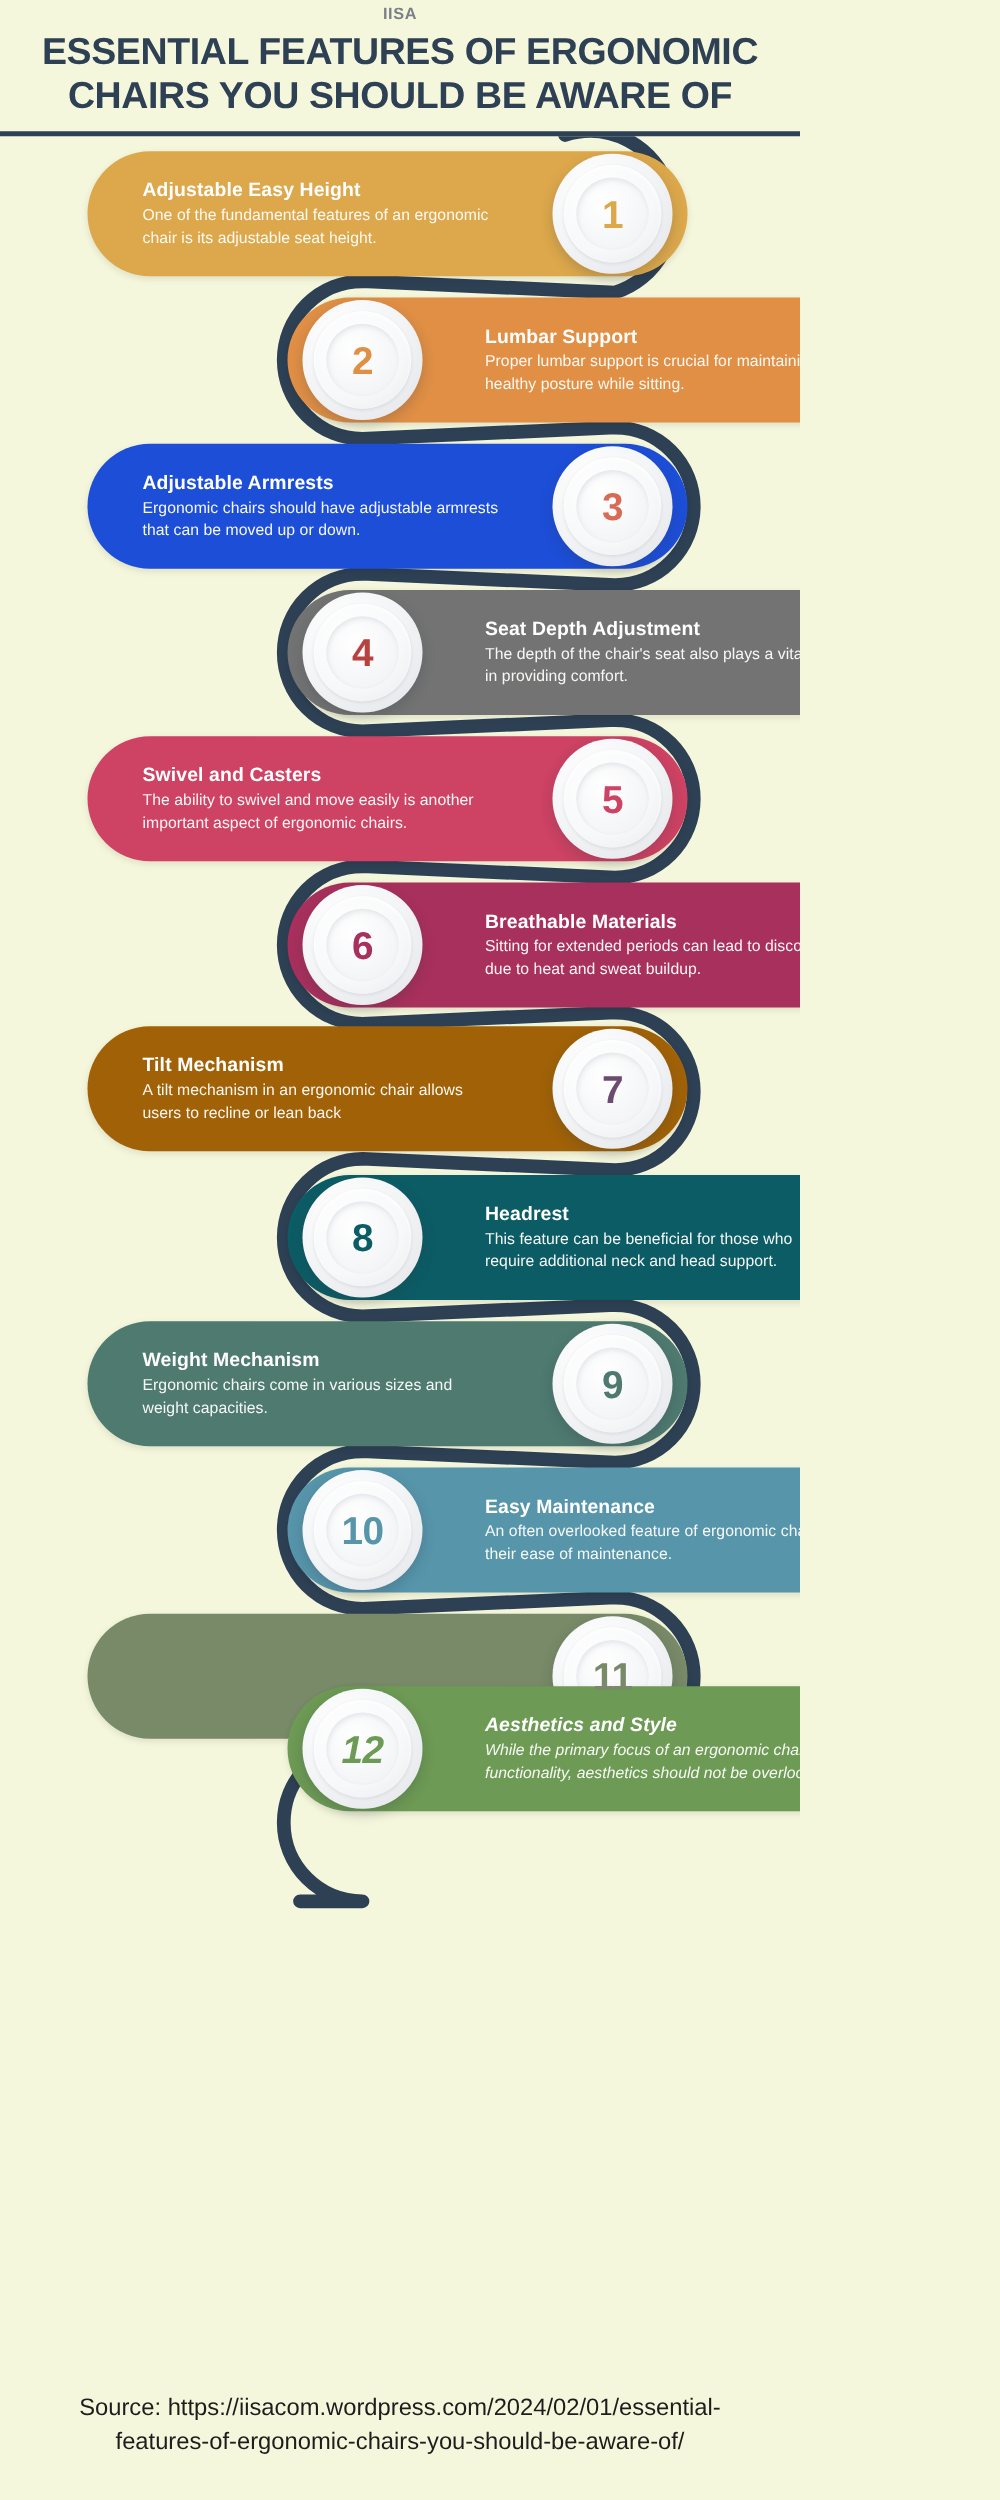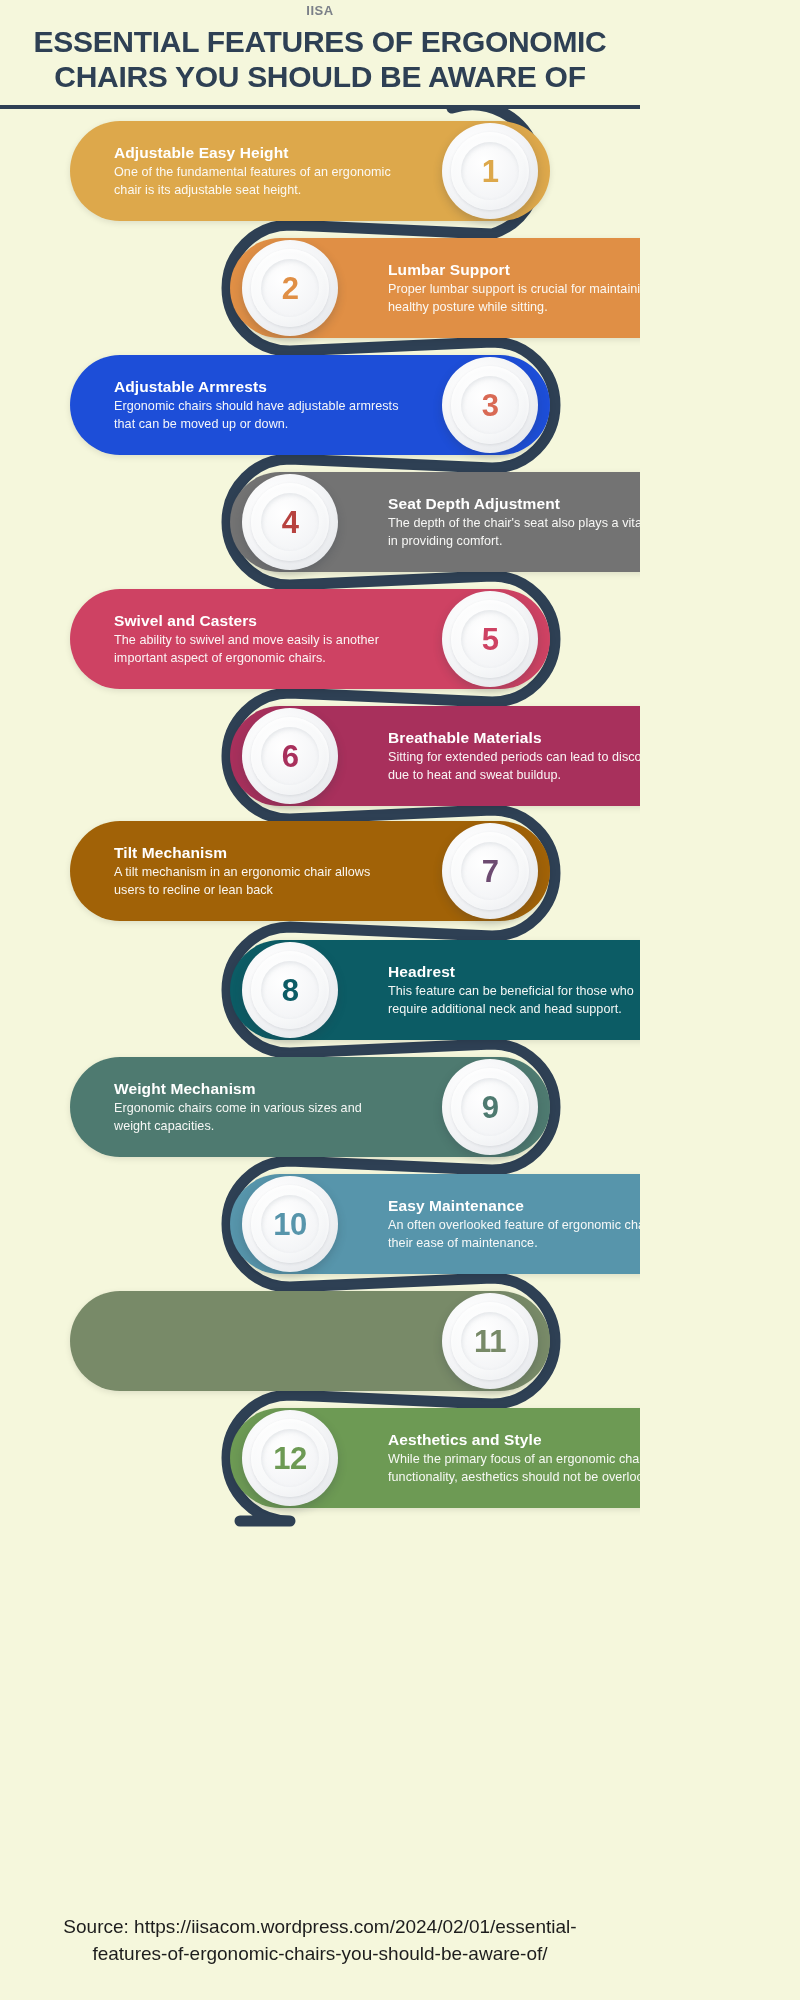--- a/index.html
+++ b/index.html
@@ -182,21 +182,21 @@
       </div>
       <div class="badge">
         <span class="num" style="color: rgb(87, 149, 171);">10</span>
       </div>
     </div>
     <div class="card left" style="top: 1182px; background: rgb(120, 138, 104);">
       <div class="badge">
         <span class="num" style="color: rgb(120, 138, 104);">11</span>
       </div>
     </div>
-    <div class="card right" style="top: 1299px; background: rgb(109, 154, 84);">
+    <div class="card right" style="top: 1240px; background: rgb(109, 154, 84); font-style: italic;">
       <div class="txt">
         <div class="t-head">Aesthetics and Style</div>
         <div class="t-body">While the primary focus of an ergonomic chair is its functionality, aesthetics should not be overlooked.</div>
       </div>
       <div class="badge">
         <span class="num" style="color: rgb(109, 154, 84);">12</span>
       </div>
     </div>
   </div>
 

